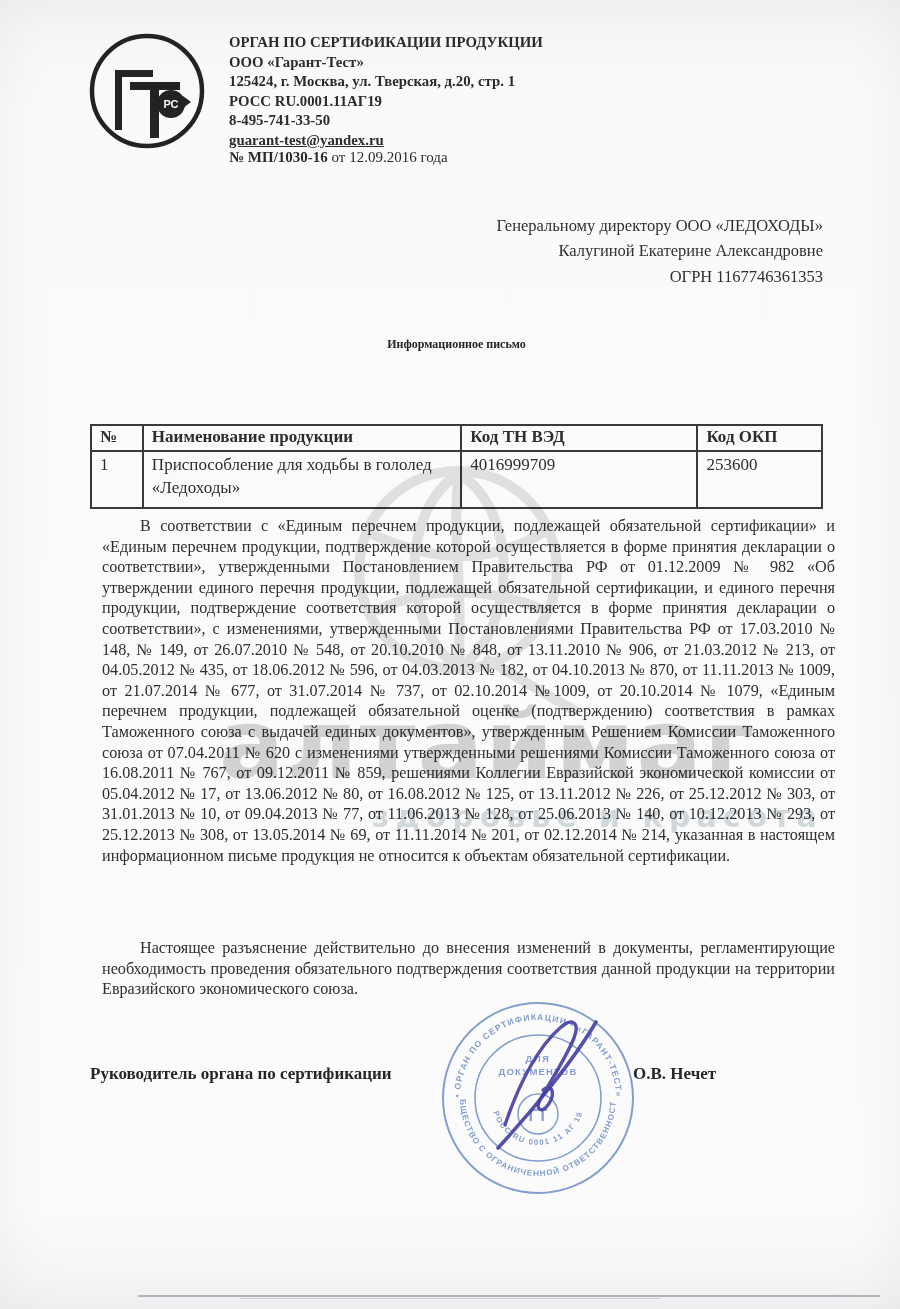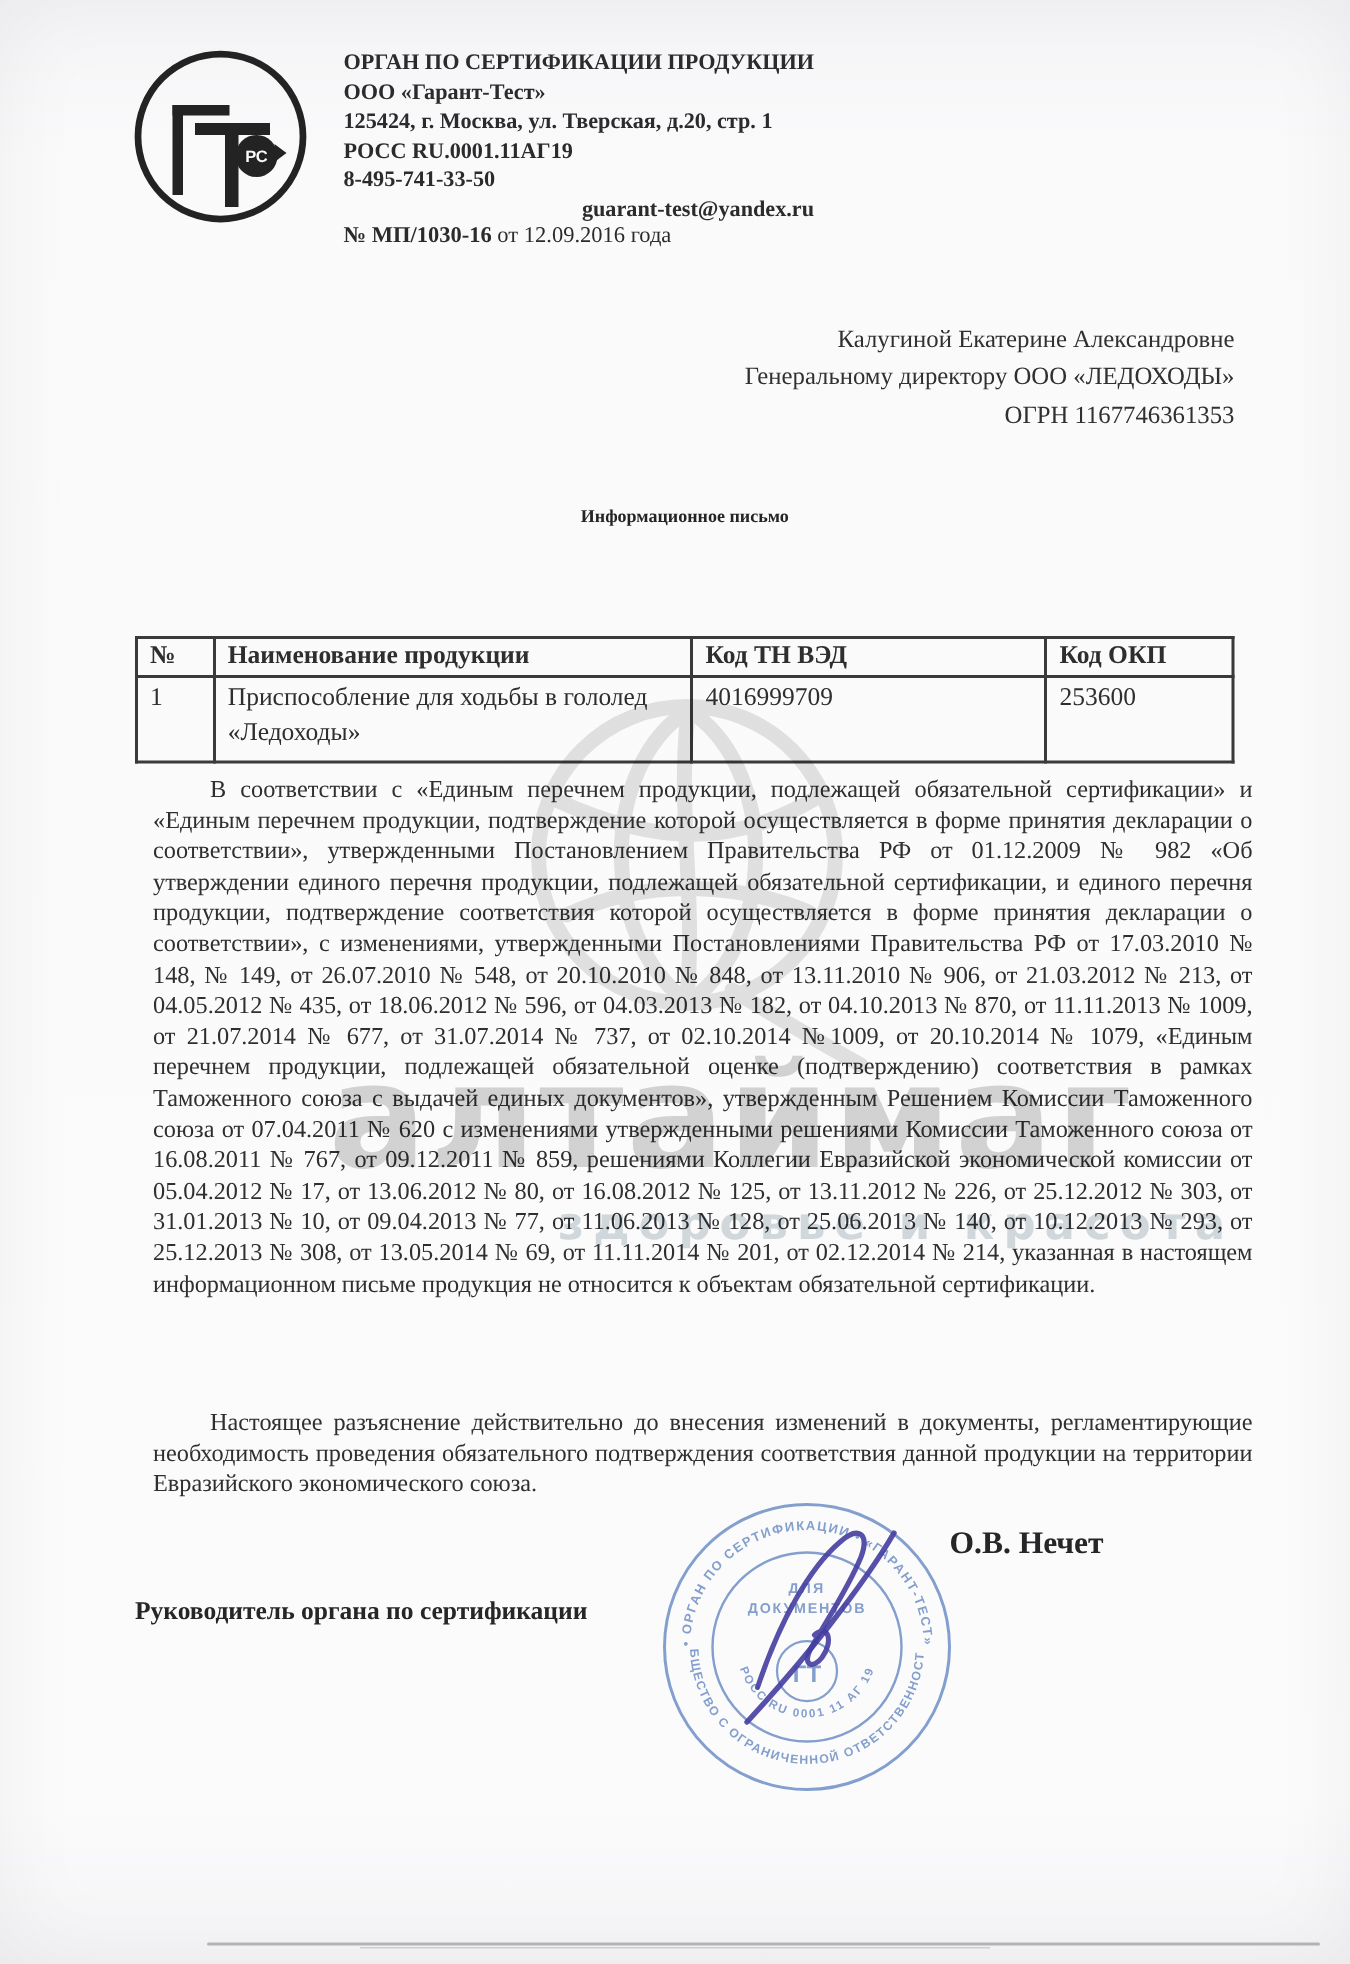--- a/index.html
+++ b/index.html
@@ -7,21 +7,21 @@
     position:relative;width:900px;height:1309px;margin:0 auto;
     background:linear-gradient(180deg,#f5f5f7 0%,#fafafb 8%,#fbfbfc 92%,#f4f4f6 100%);
     box-shadow:inset 0 0 60px rgba(0,0,0,0.05);
     overflow:hidden;
     font-family:"Liberation Serif", serif;
     color:#2f2f31;
   }
   
   .logo{position:absolute;left:86px;top:30px;width:122px;height:122px;}
   .org-block{position:absolute;left:229px;top:33px;font-size:14.8px;font-weight:700;line-height:19.5px;color:#2b2b2d;}
-  .org-block .email{text-align:right;}
+  .org-block .email{text-decoration:underline;}
   .ref-line{position:absolute;left:229px;top:149px;font-size:15px;color:#2b2b2d;}
   .ref-line b{font-weight:700;}
   
   .addressee{position:absolute;left:260px;top:213px;width:563px;text-align:right;font-size:16.5px;line-height:25.3px;color:#303032;}
   
   .doc-title{position:absolute;left:90px;top:337px;width:733px;text-align:center;font-size:12px;font-weight:700;color:#242426;}
   .intro{position:absolute;left:90px;top:377px;width:733px;font-size:16.3px;text-indent:25px;color:#2f2f31;}
   
   table.products{position:absolute;left:90px;top:424px;width:733px;border-collapse:collapse;font-size:17px;color:#2e2e30;}
   table.products th,table.products td{border:2px solid #3a3a3c;padding:1px 8px;text-align:left;vertical-align:top;}
@@ -32,21 +32,21 @@
   .col-tnved{width:243px;}
   .col-okp{width:117px;border-radius:12px;}
   td.cell-num{text-align:center;}
   td.cell-okp{text-align:center;}
   
   .para{position:absolute;left:102px;width:733px;font-size:16.2px;line-height:20.6px;text-align:justify;text-indent:38px;color:#2f2f31;}
   .para1{top:516px;}
   .para2{top:938px;}
   
   .sig-title{position:absolute;left:90px;top:1064px;font-size:17px;font-weight:700;color:#262628;}
-  .sig-name{position:absolute;left:633px;top:1016px;font-size:21px;font-weight:700;color:#262628;}
+  .sig-name{position:absolute;left:633px;top:1064px;font-size:17px;font-weight:700;color:#262628;}
   .stamp{position:absolute;left:438px;top:998px;width:200px;height:200px;opacity:.85;}
   .autograph{position:absolute;left:455px;top:1008px;width:180px;height:150px;}
   
   .wm-layer{position:absolute;inset:0;pointer-events:none;mix-blend-mode:multiply;margin-left:16px;}
   .wm-globe{position:absolute;left:322px;top:452px;width:250px;height:265px;opacity:.8;}
   .wm-text{position:absolute;left:203px;top:688px;font-family:"DejaVu Sans",sans-serif;font-size:97px;font-weight:700;letter-spacing:2px;color:rgba(158,158,158,0.42);}
   .wm-sub{position:absolute;left:356px;top:799px;font-family:"DejaVu Sans",sans-serif;font-size:30px;font-weight:700;letter-spacing:6px;color:rgba(148,168,172,0.40);}
   .scan-line{position:absolute;left:138px;top:1295px;width:742px;height:2px;background:rgba(105,105,110,0.45);border-radius:1px;}
   .scan-line2{position:absolute;left:240px;top:1298px;width:420px;height:1px;background:rgba(105,105,110,0.25);}
 </style>
@@ -77,22 +77,22 @@
     <div>8-495-741-33-50</div>
     <div class="email">guarant-test@yandex.ru</div>
   </div>
 
   <div class="ref-line">
     <b>№ МП/1030-16</b>
     <span>от 12.09.2016 года</span>
   </div>
 
   <div class="addressee">
+    <div>Генеральному директору ООО «ЛЕДОХОДЫ»</div>
     <div>Калугиной Екатерине Александровне</div>
-    <div>Генеральному директору ООО «ЛЕДОХОДЫ»</div>
     <div>ОГРН  1167746361353</div>
   </div>
 
   <div class="doc-title">Информационное письмо</div>
 
   <table class="products">
     <thead>
       <tr>
         <th class="col-num">№</th>
         <th class="col-name">Наименование продукции</th>

